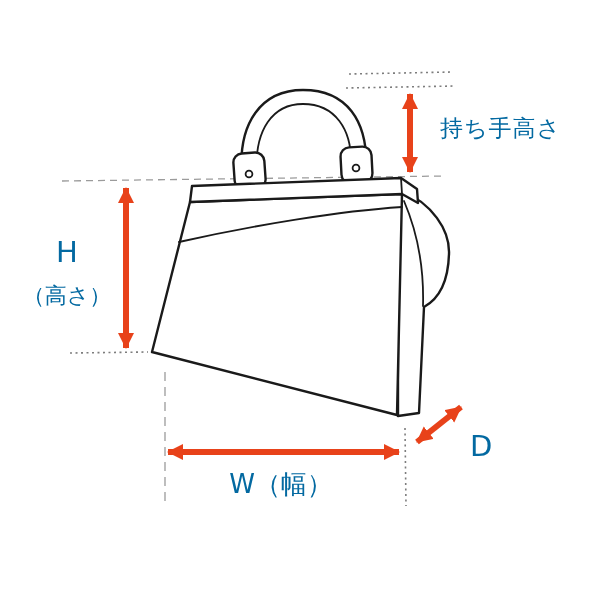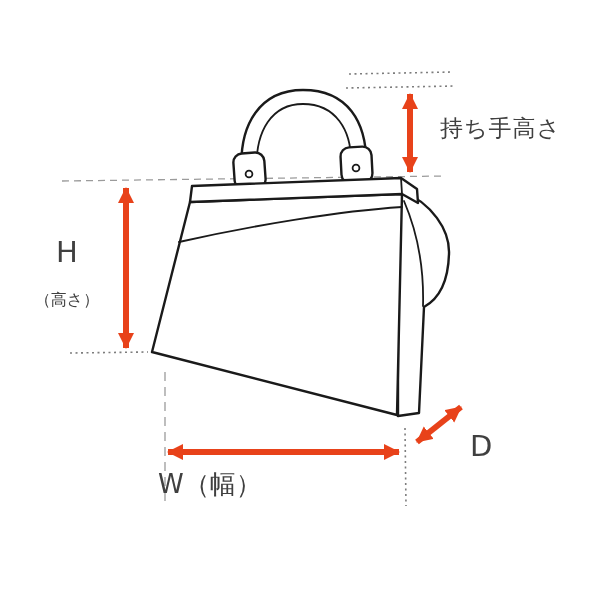--- a/index.html
+++ b/index.html
@@ -19,26 +19,26 @@
   .thin { fill: none;   stroke: #1a1a1a; stroke-width: 1.8; stroke-linejoin: round; stroke-linecap: round; }
 
   
   .guide { stroke: #9b9b9b; stroke-width: 1.3; fill: none; }
   .dots  { stroke: #7d7d7d; stroke-width: 1.6; fill: none; }
 
   
   .arrow { stroke-width: 6; fill: none; }
 
   
-  .label { position: absolute; color: #404040; line-height: 1.25; white-space: nowrap; }
+  .label { position: absolute; color: #0369a1; line-height: 1.25; white-space: nowrap; }
   .lbl-handle { left: 440px; top: 114px; font-size: 23px; letter-spacing: 1px; }
   .lbl-h { left: 14px;  top: 234px; width: 106px; text-align: center; }
   .lbl-h .big { font-size: 29px; }
-  .lbl-h .sub { font-size: 16px; margin-top: 20px; }
-  .lbl-w { left: 158px; top: 468px; width: 246px; font-size: 26px; }
+  .lbl-h .sub { font-size: 22px; margin-top: 12px; }
+  .lbl-w { left: 158px; top: 468px; width: 246px; text-align: center; font-size: 26px; }
   .lbl-d { left: 458px; top: 428px; }
   .lbl-d .big { font-size: 29px; margin-left: 12px; }
   .lbl-d .sub { font-size: 22px; margin-top: 2px; }
 </style>
 </head>
 <body>
 
 <div class="stage">
 
   <svg class="art" width="600" height="600" viewBox="0 0 600 600">

